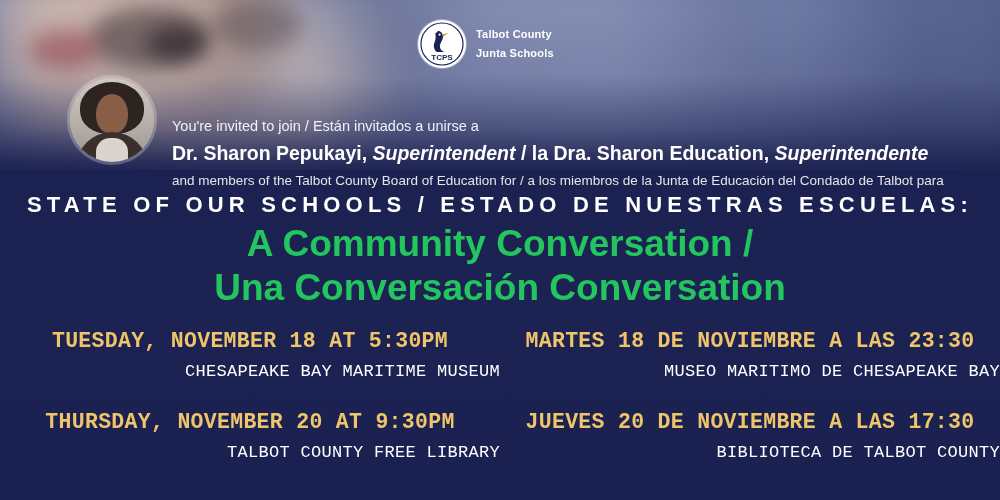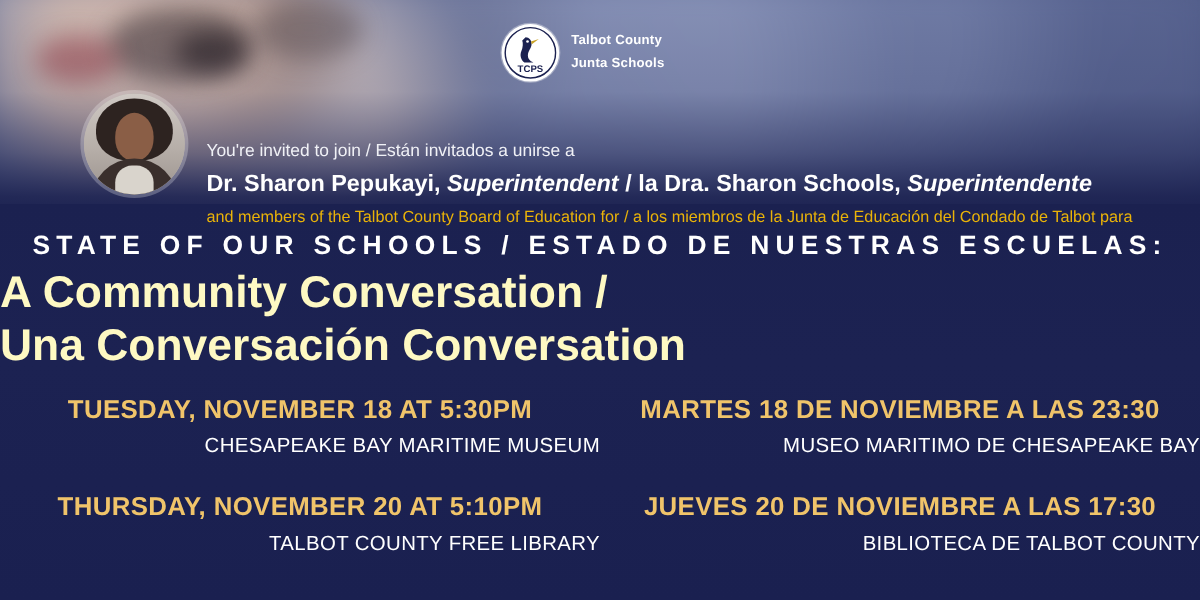--- a/index.html
+++ b/index.html
@@ -161,58 +161,60 @@
     line-height: 28px;
     margin-top: 3px;
     color: #ffffff;
     white-space: nowrap;
   }
   .invite-line2 .it { font-style: italic; }
   .invite-line3 {
     font-size: 13.5px;
     line-height: 19px;
     margin-top: 4px;
-    color: #eab308;
+    color: #e5e5e5;
   }
 
   
   .eyebrow {
     position: absolute;
     left: 0; top: 192px;
     width: 1000px;
     text-align: center;
     color: #ffffff;
     font-size: 22px;
     font-weight: bold;
     letter-spacing: 5.2px;
   }
   .headline {
     position: absolute;
     left: 0; top: 222px;
     width: 1000px;
-    color: #fef9c3;
+    text-align: center;
+    color: #22c55e;
     font-size: 37px;
     font-weight: bold;
     line-height: 44px;
   }
 
   
   .sessions {
     position: absolute;
     left: 0; top: 328px;
     width: 1000px;
   }
   .session-row {
     display: flex;
     width: 1000px;
     margin-bottom: 26px;
   }
   .session-col {
     width: 500px;
     text-align: center;
+    font-family: Liberation Mono, monospace;
   }
   .session-when {
     color: #f0c46a;
     font-size: 21.5px;
     font-weight: bold;
     letter-spacing: 0.3px;
     line-height: 26px;
   }
   .session-where {
     color: #ffffff;
@@ -261,21 +263,21 @@
     <div class="p-body"></div>
     <div class="p-scarf"></div>
   </div>
 
   <div class="invite">
     <div class="invite-line1">You're invited to join / Están invitados a unirse a</div>
     <div class="invite-line2">
       <span>Dr. Sharon Pepukayi,</span>
       <span class="it">Superintendent</span>
       <span>/</span>
-      <span>la Dra. Sharon Schools,</span>
+      <span>la Dra. Sharon Education,</span>
       <span class="it">Superintendente</span>
     </div>
     <div class="invite-line3">and members of the  Talbot County Board of Education for /  a los miembros de la Junta de Educación del Condado de Talbot para</div>
   </div>
 
   <div class="eyebrow">STATE OF OUR SCHOOLS / ESTADO DE NUESTRAS ESCUELAS:</div>
   <div class="headline">
     <div>A Community Conversation /</div>
     <div>Una Conversación Conversation</div>
   </div>
@@ -288,21 +290,21 @@
         <div class="session-where">CHESAPEAKE BAY MARITIME MUSEUM</div>
       </div>
       <div class="session-col">
         <div class="session-when">MARTES 18 DE NOVIEMBRE A LAS 23:30</div>
         <div class="session-where">MUSEO MARITIMO DE CHESAPEAKE BAY</div>
       </div>
     </div>
 
     <div class="session-row">
       <div class="session-col">
-        <div class="session-when">THURSDAY, NOVEMBER 20 AT 5:10PM</div>
+        <div class="session-when">THURSDAY, NOVEMBER 20 AT 9:30PM</div>
         <div class="session-where">TALBOT COUNTY FREE LIBRARY</div>
       </div>
       <div class="session-col">
         <div class="session-when">JUEVES 20 DE NOVIEMBRE A LAS 17:30</div>
         <div class="session-where">BIBLIOTECA DE TALBOT COUNTY</div>
       </div>
     </div>
 
   </div>
 </div>

